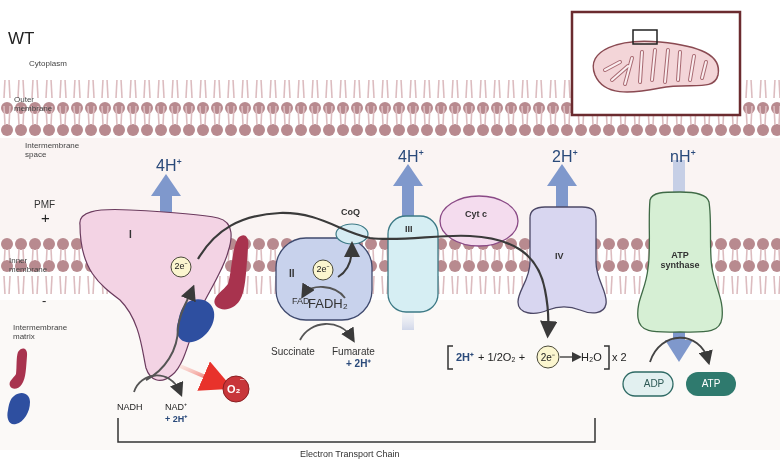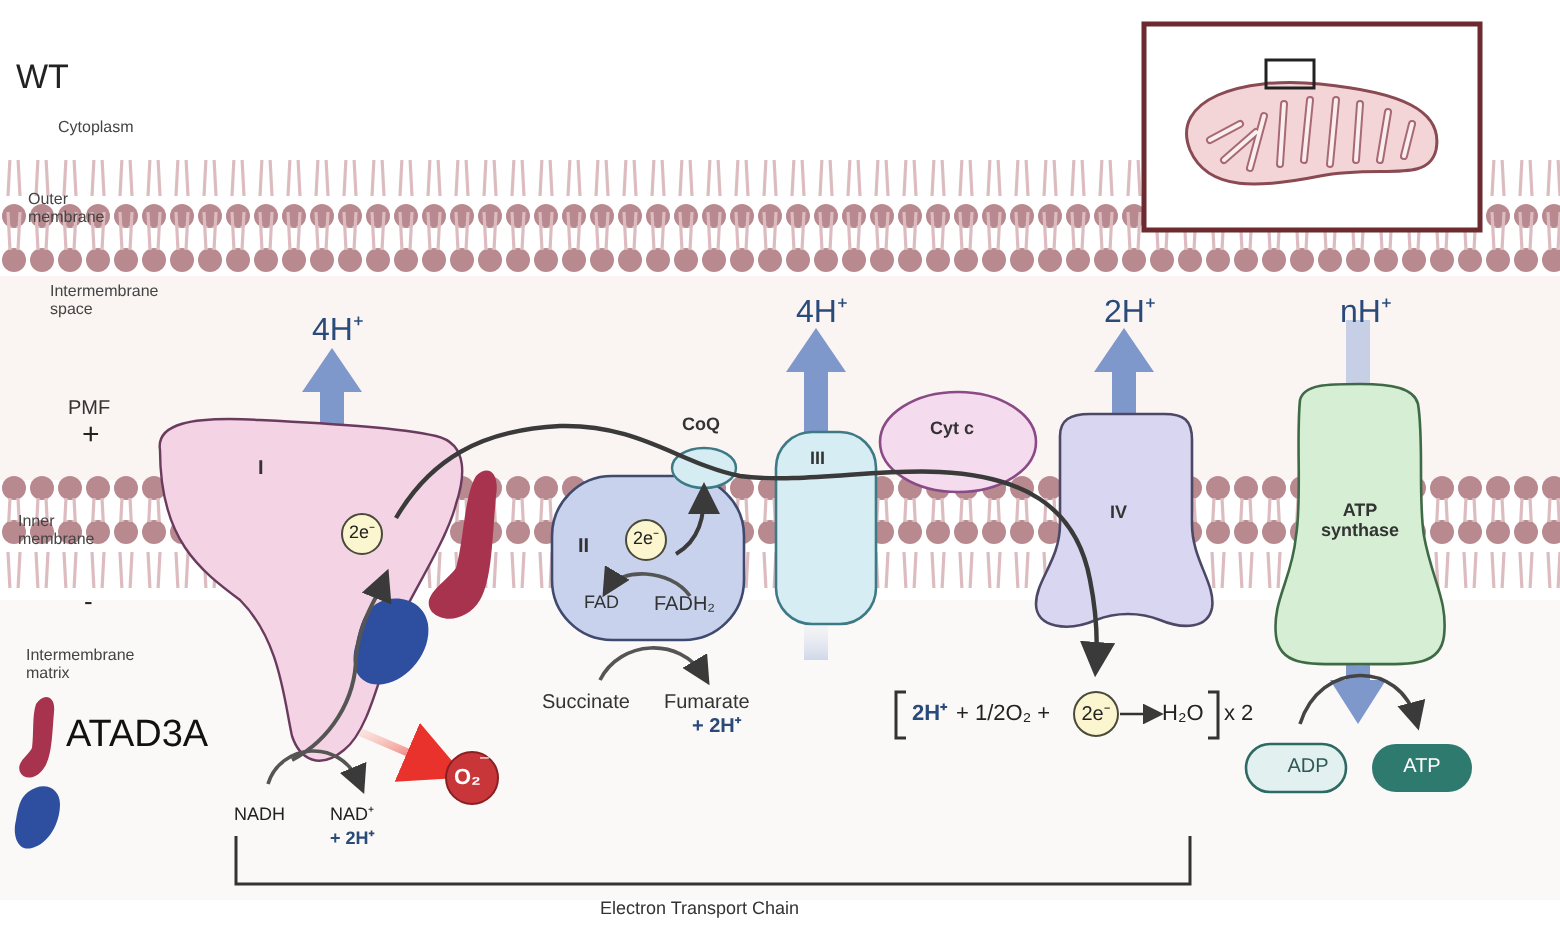--- a/index.html
+++ b/index.html
@@ -146,21 +146,20 @@
   <div class="lbl" style="left:41px;top:210px;font-size:15px;color:#222">+</div>
   <div class="lbl small" style="left:9px;top:257px">
     <div>Inner</div>
     <div>membrane</div>
   </div>
   <div class="lbl" style="left:42px;top:294px;font-size:13px;color:#222">-</div>
   <div class="lbl small" style="left:13px;top:324px">
     <div>Intermembrane</div>
     <div>matrix</div>
   </div>
-  <div class="lbl legend-text" style="left:33px;top:358px">ATAD3A</div>
 
   <div class="lbl proton" style="left:156px;top:157px">4H⁺</div>
   <div class="lbl proton" style="left:398px;top:148px">4H⁺</div>
   <div class="lbl proton" style="left:552px;top:148px">2H⁺</div>
   <div class="lbl proton" style="left:670px;top:148px">nH⁺</div>
 
   <div class="lbl cplx" style="left:129px;top:229px">I</div>
   <div class="lbl cplx" style="left:289px;top:268px">II</div>
   <div class="lbl cplx" style="left:341px;top:208px;font-size:9px">CoQ</div>
   <div class="lbl cplx" style="left:405px;top:225px;font-size:9px">III</div>
@@ -169,21 +168,21 @@
   <div class="lbl cplx" style="left:655px;top:251px;width:50px;text-align:center;font-size:9px">
     <div>ATP</div>
     <div>synthase</div>
   </div>
 
   <div class="lbl" style="left:172px;top:262px;font-size:9px;width:18px;text-align:center">2e⁻</div>
   <div class="lbl" style="left:314px;top:265px;font-size:9px;width:18px;text-align:center">2e⁻</div>
   <div class="lbl" style="left:539px;top:352px;font-size:10px;width:18px;text-align:center">2e⁻</div>
 
   <div class="lbl" style="left:292px;top:297px;font-size:9px;color:#333">FAD</div>
-  <div class="lbl" style="left:327px;top:297px;font-size:10px;color:#333">FADH₂</div>
+  <div class="lbl" style="left:308px;top:297px;font-size:13px;color:#333">FADH₂</div>
 
   <div class="lbl" style="left:117px;top:403px;font-size:9px;color:#222">NADH</div>
   <div class="lbl" style="left:165px;top:403px;font-size:9px;color:#222">NAD⁺</div>
   <div class="lbl" style="left:165px;top:415px;font-size:9px"><span class="bold-blue">+ 2H⁺</span></div>
   <div class="lbl" style="left:271px;top:346px;font-size:10px;color:#333">Succinate</div>
   <div class="lbl" style="left:332px;top:346px;font-size:10px;color:#333">Fumarate</div>
   <div class="lbl" style="left:346px;top:358px;font-size:10px"><span class="bold-blue">+ 2H⁺</span></div>
   <div class="lbl" style="left:227px;top:383px;font-size:11px;color:#fff;font-weight:bold">O₂</div>
   <div class="lbl" style="left:240px;top:375px;font-size:8px;color:#fff">–</div>
 

